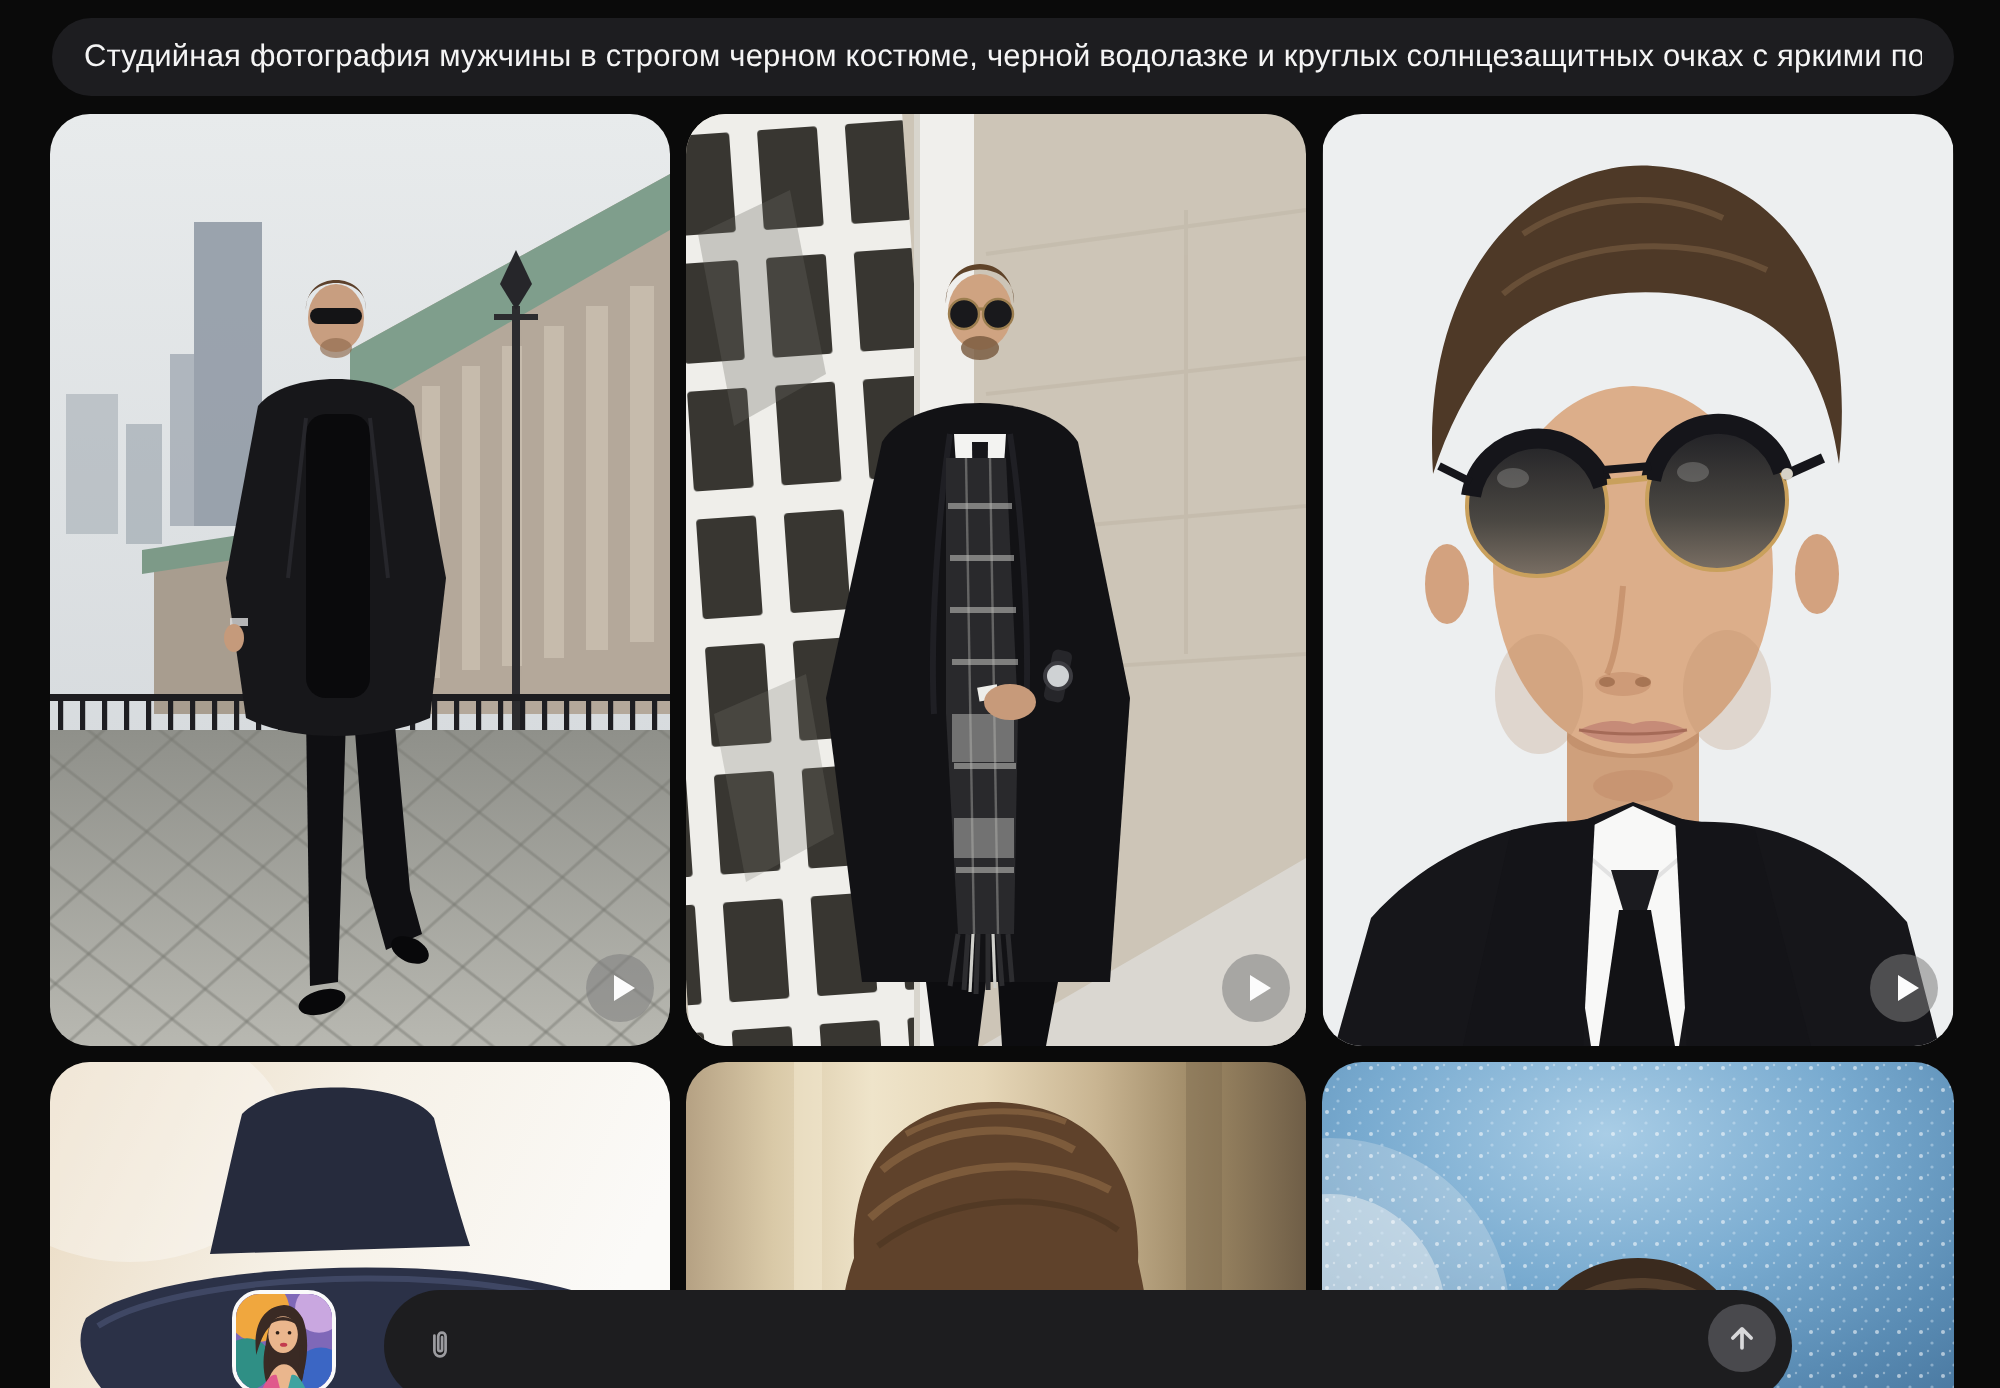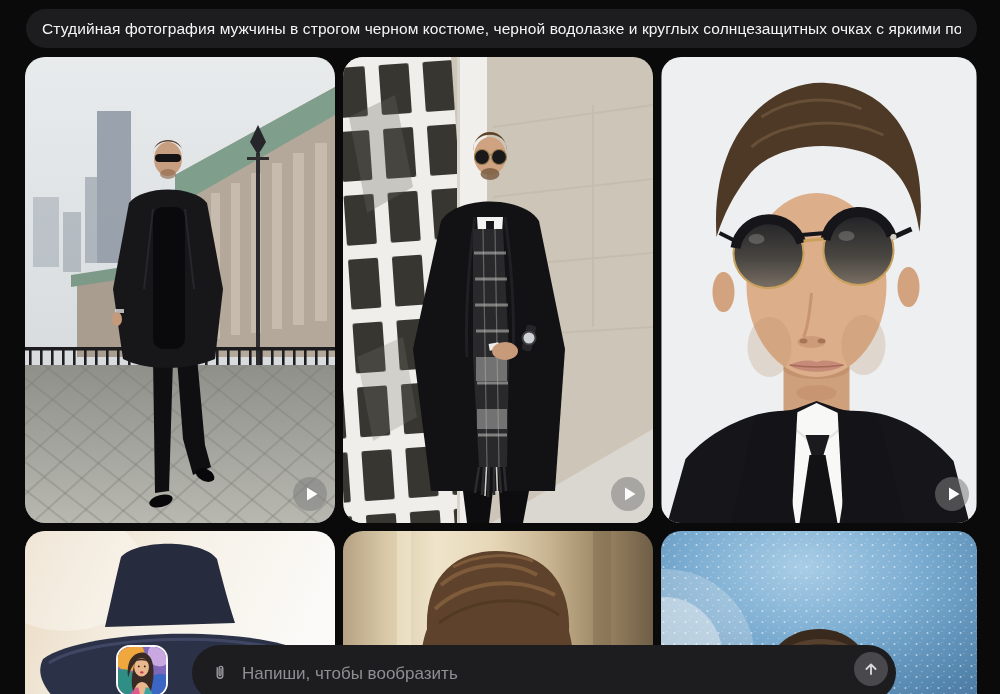--- a/index.html
+++ b/index.html
@@ -380,21 +380,20 @@
         <circle cx="29" cy="21" r="1" fill="#2d1f18"></circle>
         <ellipse cx="25.8" cy="27.5" rx="2" ry="1.1" fill="#c23b4e"></ellipse>
       </svg>
     </div>
     <div class="input-pill">
       <button class="attach">
         <svg viewBox="0 0 20 24" width="16" height="20">
           <path d="M6.5,5.5 V15 a3.5,3.5 0 0 0 7,0 V6 a2.3,2.3 0 0 0 -4.6,0 V14 a1.2,1.2 0 0 0 2.4,0 V6.5" stroke="#9c9ca0" stroke-width="1.7" fill="none" stroke-linecap="round"></path>
         </svg>
       </button>
-      <input class="msg" type="text" placeholder="Напиши, чтобы вообразить" style="">
       <button class="send">
         <svg viewBox="0 0 24 24" width="20" height="20">
           <path d="M12 18 V7 M6.5 12 L12 6.5 L17.5 12" stroke="#d9d9db" stroke-width="2.2" fill="none" stroke-linecap="round" stroke-linejoin="round"></path>
         </svg>
       </button>
     </div>
   </div>
 
 </div>
 

